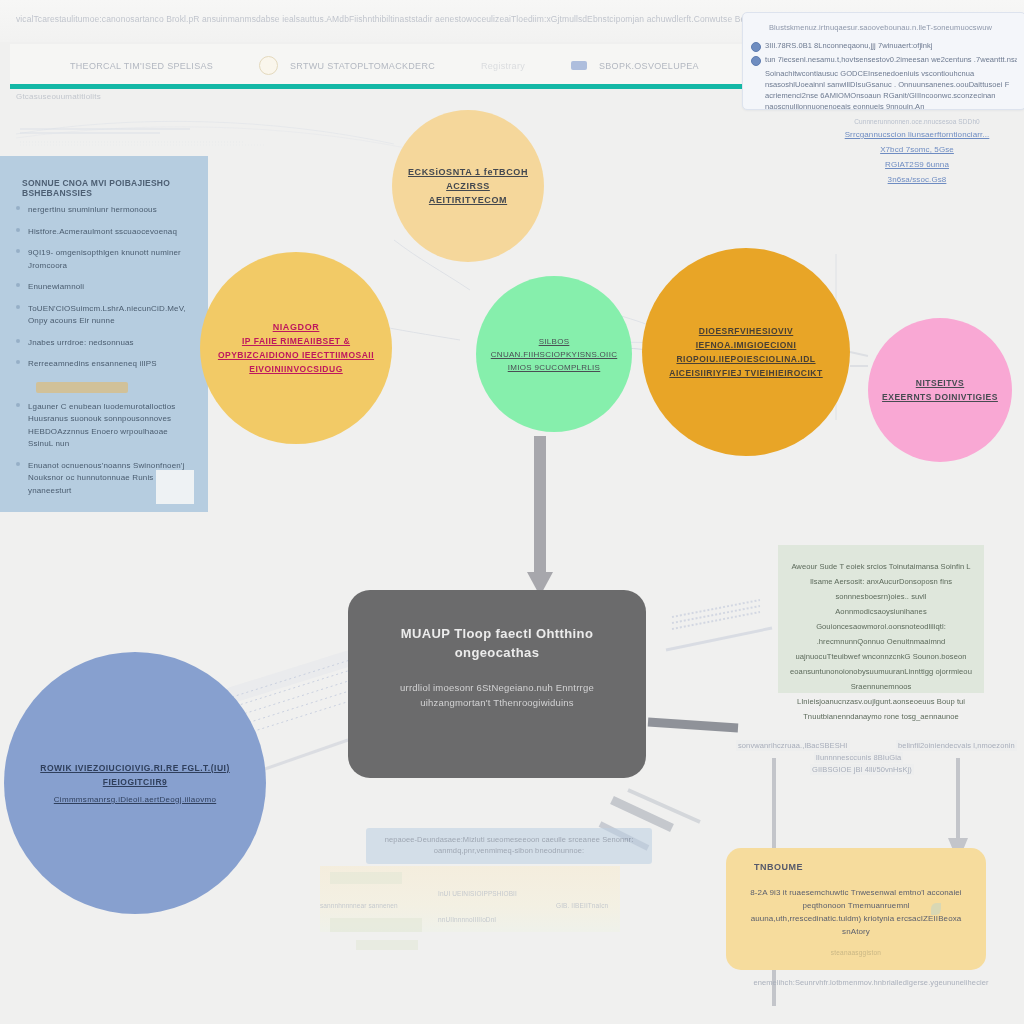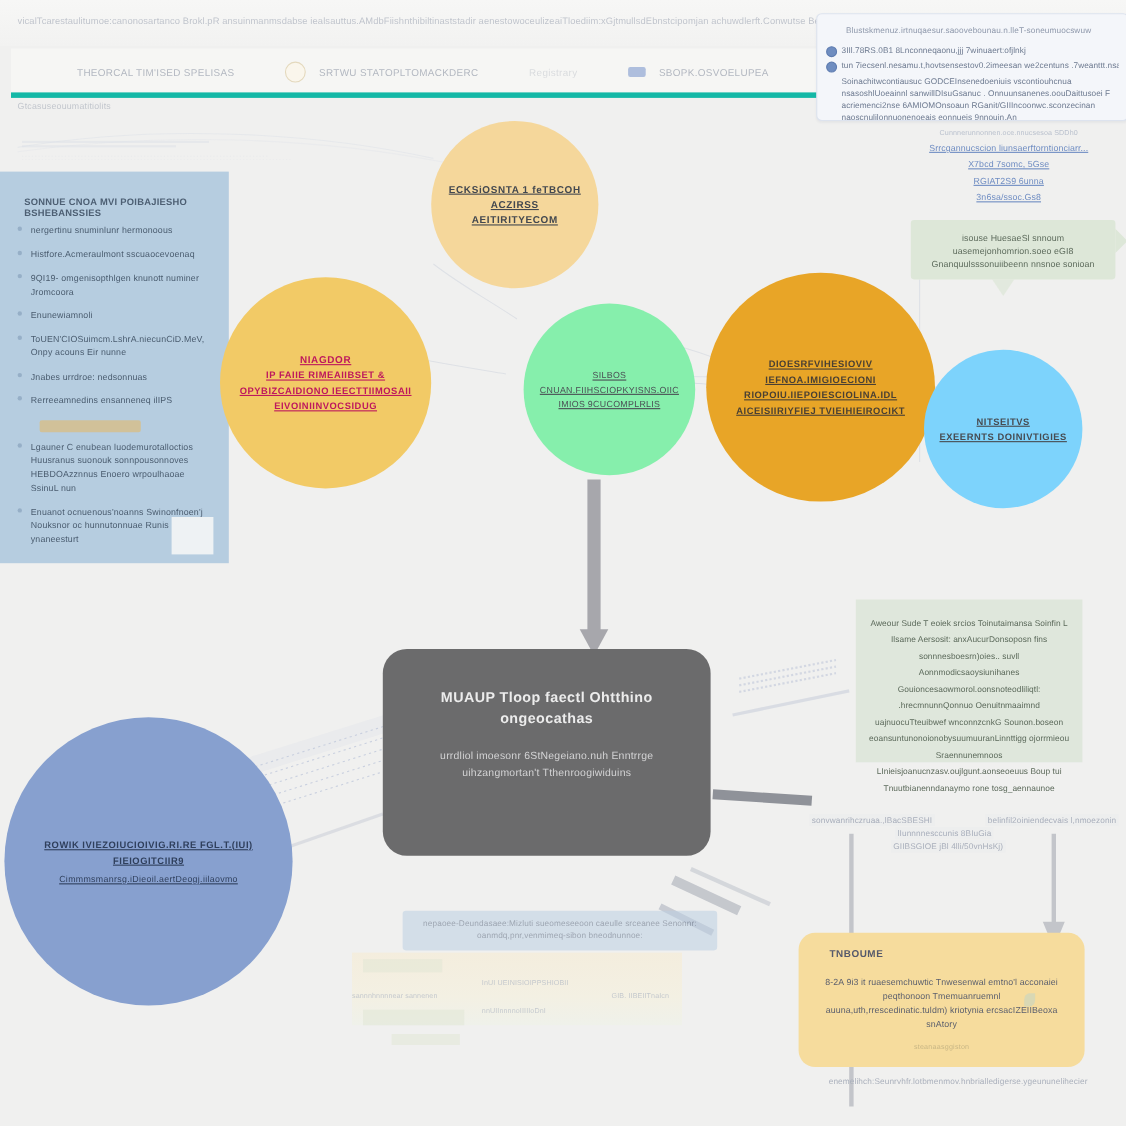--- a/index.html
+++ b/index.html
@@ -180,21 +180,21 @@
   }
   .circ .lbl{padding:0 14px;text-decoration:underline;}
   .circ .l1{font-size:9px;font-weight:700;letter-spacing:.6px;line-height:14px;}
   .circ .l2{font-size:8.5px;font-weight:700;letter-spacing:.5px;line-height:14px;}
   .circ .l3{font-size:8px;letter-spacing:.3px;line-height:13px;font-weight:400;}
 
   #circle-top{left:392px;top:110px;width:152px;height:152px;background:#f5d79b;color:#43484f;}
   #circle-left{left:200px;top:252px;width:192px;height:192px;background:#f2ca66;color:#be185d;}
   #circle-center{left:476px;top:276px;width:156px;height:156px;background:#86efac;color:#4a4e54;}
   #circle-right{left:642px;top:248px;width:208px;height:208px;background:#e8a527;color:#4a4033;}
-  #circle-far-right{left:840px;top:318px;width:144px;height:144px;background:#7dd3fc;color:#474c52;}
+  #circle-far-right{left:868px;top:318px;width:144px;height:144px;background:#f9a8d4;color:#474c52;}
   #circle-bottom-left{left:4px;top:652px;width:262px;height:262px;background:#87a0cf;color:#2f3f5c;}
 
   
   #core-box{
     position:absolute;left:348px;top:590px;width:298px;height:188px;
     background:#6b6b6c;border-radius:22px;
     display:flex;flex-direction:column;align-items:center;justify-content:flex-start;
     padding-top:34px;box-sizing:border-box;
   }
   #core-box .cb-title{
@@ -359,25 +359,20 @@
   </div>
 
   <div class="rt-links">
     <div class="lk-caption">Cunnnerunnonnen.oce.nnucsesoa  SDDh0</div>
     <a href="#">Srrcgannucscion liunsaerftorntionciarr...</a>
     <a href="#">X7bcd 7somc, 5Gse</a>
     <a href="#">RGIAT2S9 6unna</a>
     <a href="#">3n6sa/ssoc.Gs8</a>
   </div>
 
-  <div class="callout-green">
-    <div class="tail"></div>
-    <div class="tail-b"></div>
-    <p>isouse HuesaeSl snnoum  uasemejonhomrion.soeo  eGI8 Gnanquulsssonuiibeenn nnsnoe  sonioan</p>
-  </div>
 
   <div class="panel-green">
     <p>Aweour Sude T eoiek  srcios Toinutaimansa Soinfin L Ilsame Aersosit:  anxAucurDonsoposn fins  sonnnesboesrn)oies.. suvll Aonnmodicsaoysiunihanes  Gouioncesaowmorol.oonsnoteodliliqtl: .hrecmnunnQonnuo  Oenuitnmaaimnd  uajnuocuTteuibwef  wnconnzcnkG Sounon.boseon  eoansuntunonoionobysuumuuranLinnttigg  ojorrmieou Sraennunemnoos  LInieisjoanucnzasv.oujlgunt.aonseoeuus  Boup tui Tnuutbianenndanaymo  rone tosg_aennaunoe</p>
   </div>
 
   <div class="circ" id="circle-top">
     <div class="lbl">
       <div class="l1">ECKSiOSNTA 1 feTBCOH</div>
       <div class="l1">ACZIRSS AEITIRITYECOM</div>
     </div>

